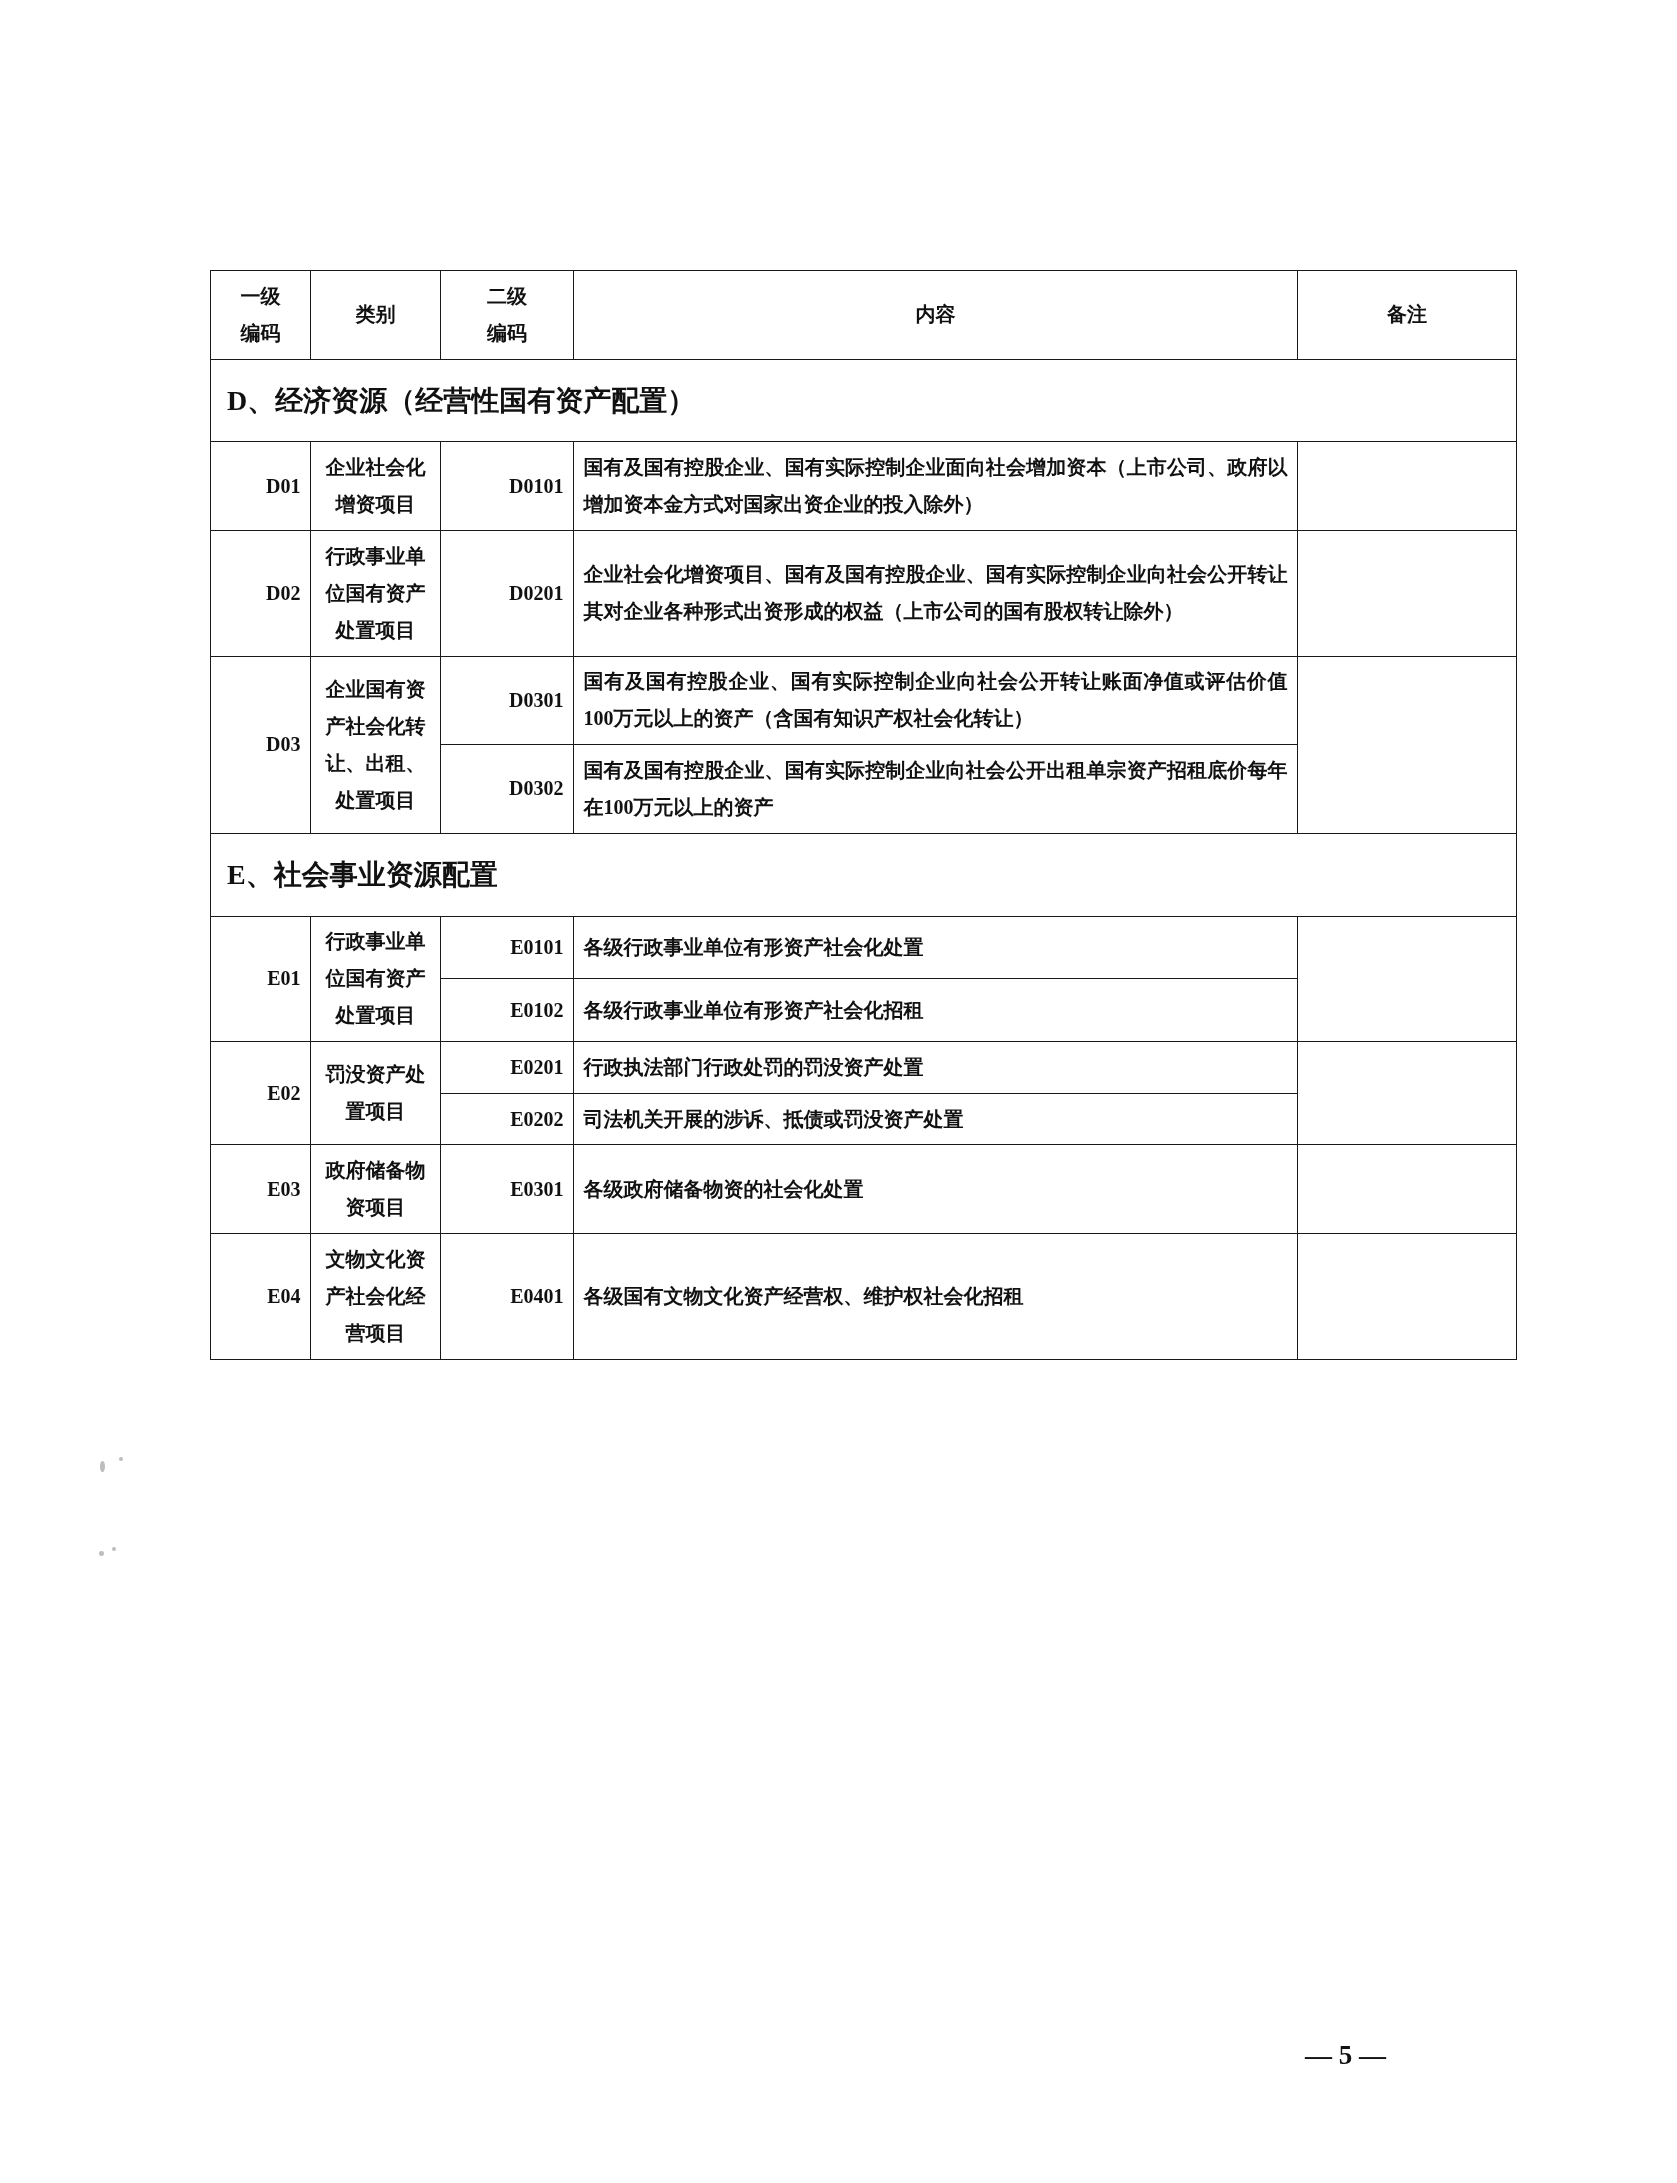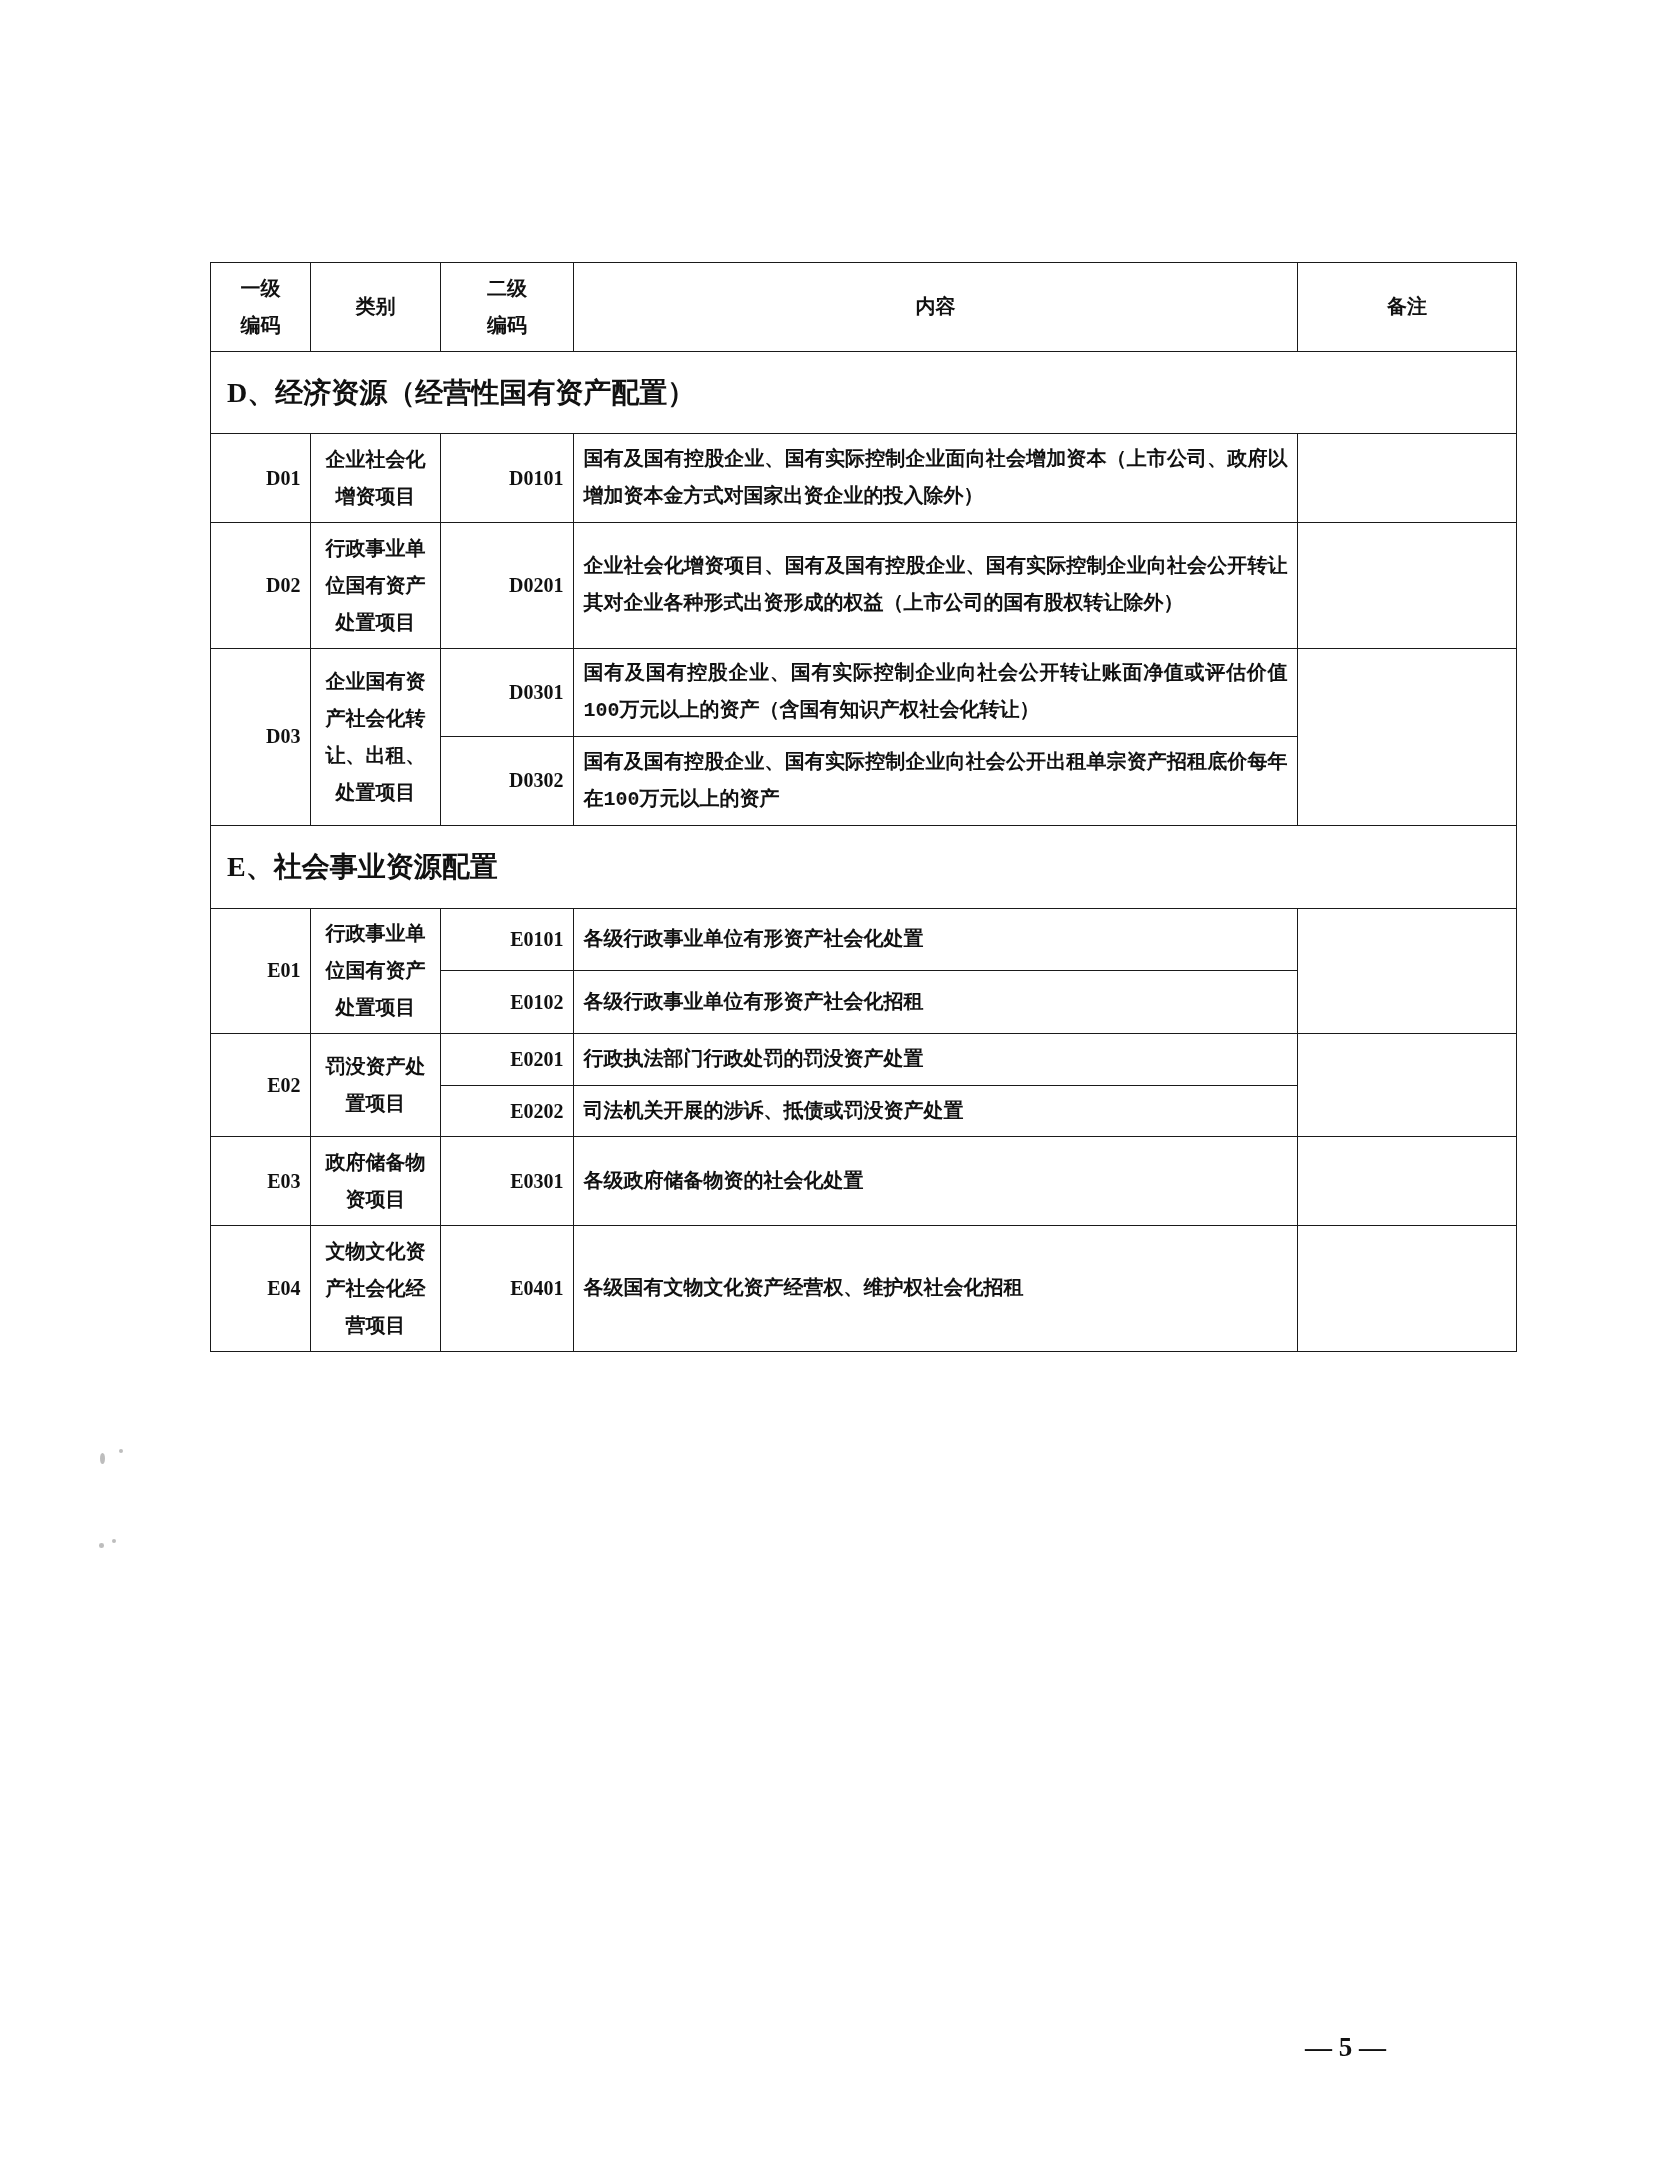--- a/index.html
+++ b/index.html
@@ -10,21 +10,21 @@
   body {
     width: 1677px;
     height: 2183px;
     font-family: "Liberation Serif", "DejaVu Serif", serif;
     color: #111111;
     position: relative;
     overflow: hidden;
   }
   .page {
     position: absolute;
-    left: 0; top: 0;
+    left: 0; top: 8px;
     width: 1677px;
     height: 1628px;
   }
   .doc-table {
     position: absolute;
     left: 210px;
     top: 262px;
     width: 1305px;
     border-collapse: collapse;
     table-layout: fixed;
@@ -63,21 +63,20 @@
     text-align: center;
     font-size: 20px;
     line-height: 1.95;
     padding: 9.5px 4px;
     margin-left: 15px;
   }
   .content-cell {
     font-size: 20px;
     line-height: 2.0;
     padding: 13.5px 10.8px 13.5px 10.8px;
-    font-family: Liberation Mono, monospace;
   }
   .content-center {
     text-align: left;
   }
   .code-cell {
     text-align: right;
     font-size: 21px;
   }
 
   .page-number {

